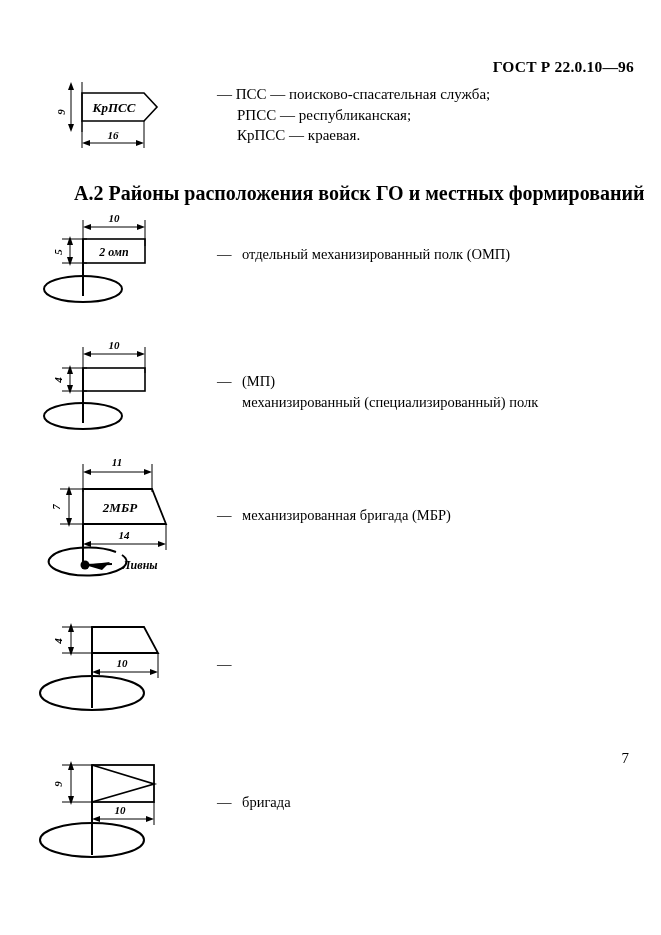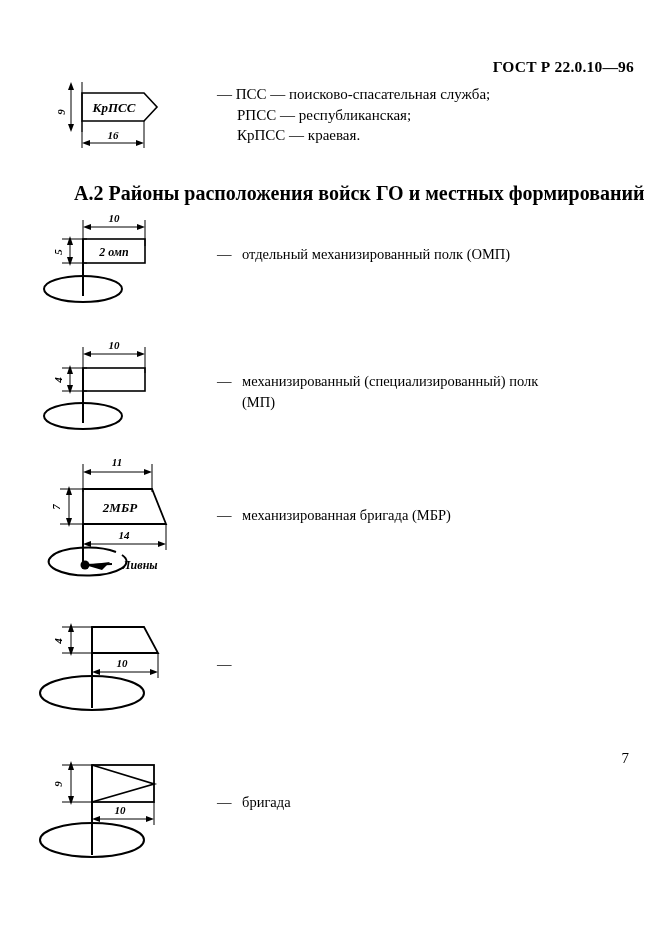--- a/index.html
+++ b/index.html
@@ -187,22 +187,22 @@
         <polygon points="30,32 27,41 33,41" fill="#000"></polygon>
         <polygon points="30,61 27,52 33,52" fill="#000"></polygon>
         <text x="22" y="47" font-size="11" transform="rotate(-90 22 47)" text-anchor="middle">4</text>
         <rect x="43" y="35" width="62" height="23" fill="none" stroke="#000" stroke-width="1.6"></rect>
         <line x1="43" y1="35" x2="43" y2="90" stroke="#000" stroke-width="2"></line>
         <ellipse cx="43" cy="83" rx="39" ry="13" fill="none" stroke="#000" stroke-width="2"></ellipse>
       </svg>
     </div>
     <div class="desc" style="left:217px; top:38px; width:370px;">
       <span class="dash">—</span>
+      <span class="txt">(МП)</span>
       <span class="txt">механизированный  (специализированный)  полк</span>
-      <span class="txt">(МП)</span>
     </div>
   </div>
 
   <div class="row" style="top:452px;">
     <div class="glyph">
       <svg width="180" height="130" viewBox="0 0 180 130">
 
         <line x1="43" y1="12" x2="43" y2="40" stroke="#000" stroke-width="1"></line>
         <line x1="112" y1="12" x2="112" y2="40" stroke="#000" stroke-width="1"></line>
         <line x1="47" y1="20" x2="108" y2="20" stroke="#000" stroke-width="1"></line>

